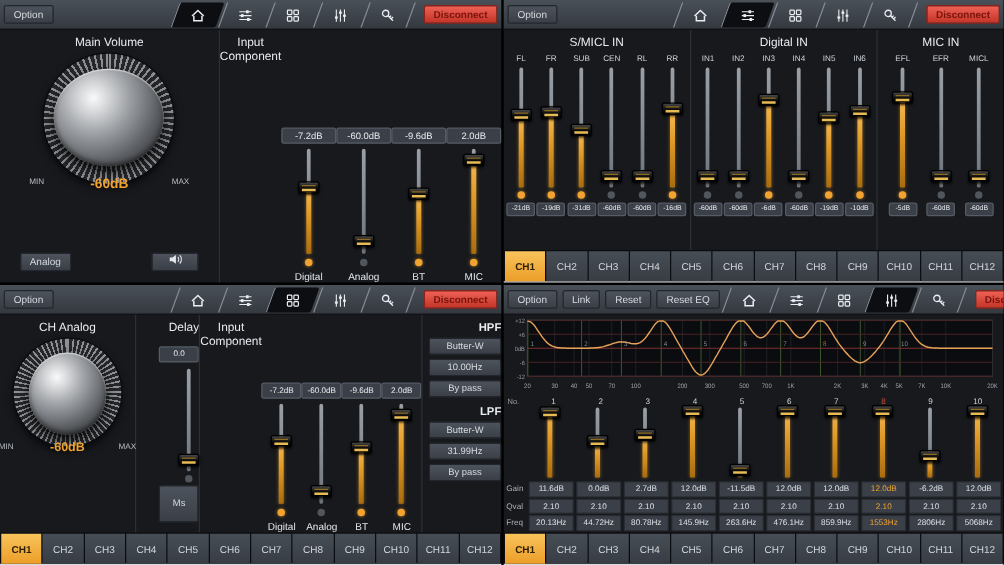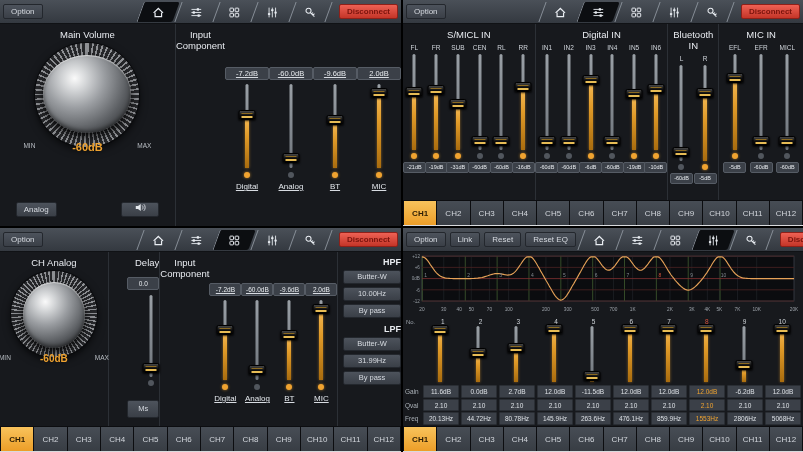--- a/index.html
+++ b/index.html
@@ -54,21 +54,21 @@
   
   .ic-strip{display:flex;flex-direction:column;align-items:center;gap:4px;}
   .iclabel{font-size:8px;color:#e3e7ec;}
   .in-strip{display:flex;flex-direction:column;align-items:center;gap:3px;width:21px;}
   .inlabel{font-size:6.5px;color:#cfd4da;}
 
   
   .body{flex:1;display:flex;min-height:0;}
   .mv-col{width:186px;display:flex;flex-direction:column;align-items:center;}
   .ic-col{flex:1;display:flex;flex-direction:row;border-left:1px solid #2c3036;}
-  .ic-strips{flex:1;display:flex;justify-content:space-evenly;align-items:center;padding-top:8px;text-decoration:underline;}
+  .ic-strips{flex:1;display:flex;justify-content:space-evenly;align-items:flex-end;padding-top:8px;}
 
   .knobwrap{position:relative;margin-top:3px;}
   .knob-ring{border-radius:50%;background:#3a3a3a;
      background:repeating-conic-gradient(from 0deg,#8e9094 0deg 2deg,#26272a 2deg 5.5deg);
      box-shadow:0 0 0 1px #0a0b0d,0 3px 8px rgba(0,0,0,.7);}
   .knob-cap{position:absolute;inset:14%;border-radius:50%;
      background:radial-gradient(circle at 36% 30%,#fafafa,#d2d4d6 16%,#9a9da1 38%,#5c5f63 66%,#343639 88%,#26282b);
      box-shadow:0 4px 9px rgba(0,0,0,.85),inset 0 1px 1px rgba(255,255,255,.6),inset 0 -2px 4px rgba(0,0,0,.5);}
   .kmin,.kmax{position:absolute;bottom:0;font-size:6.5px;color:#b9bec4;}
   .kmin{left:-6px;} .kmax{right:-6px;}
@@ -81,21 +81,21 @@
   .group{display:flex;flex-direction:column;}
   .group + .group{border-left:1px solid #2c3036;}
   .gstrips{flex:1;display:flex;justify-content:space-evenly;padding-top:4px;}
 
   
   .delay-col,.filters{display:flex;flex-direction:column;align-items:flex-end;border-left:1px solid #2c3036;}
   .delay-col{width:58px;}
   .filters{width:72px;gap:3px;padding-top:2px;}
   .ftitle{font-size:9px;font-weight:bold;color:#e8ebf0;margin-top:3px;}
   .fbtn{width:58px;height:14px;line-height:12px;font-size:7.5px;padding:0;}
-  .msbtn{width:32px;height:18px;line-height:12px;font-size:7.5px;padding:0;margin-top:3px;margin-bottom:8px;}
+  .msbtn{width:32px;height:30px;line-height:12px;font-size:7.5px;padding:0;margin-top:3px;margin-bottom:8px;}
 
   
   .chtabs,.presetrow{flex:0 0 24px;display:flex;gap:1px;background:#0c0d10;padding:1px 1px 0;
      border-bottom:1px solid #d8dadd;}
   .chtab,.presettab{flex:1;display:flex;align-items:center;justify-content:center;
      background:linear-gradient(#474d55,#383d44);color:#d2d6dc;font-size:8px;cursor:pointer;}
   .presettab{font-size:8.5px;}
   .chtab.active{background:linear-gradient(#f8c35c,#ec9e28);color:#2b1c04;font-weight:bold;}
 
   
@@ -428,44 +428,20 @@
             </div>
             <div class="in-strip">
               <div class="inlabel">IN6</div>
               <div class="vslider" style="height: 96px;">
                 <div class="vtrack"></div>
                 <div class="vfill" style="height: 61px;"></div>
                 <div class="vhandle" style="bottom: 56px;"></div>
               </div>
               <div class="led"></div>
               <div class="valbox inval">-10dB</div>
-            </div>
-          </div>
-        </div>
-        <div class="group" style="flex: 1 1 50px;">
-          <div class="sec-title">Bluetooth IN</div>
-          <div class="gstrips">
-            <div class="in-strip">
-              <div class="inlabel">L</div>
-              <div class="vslider" style="height: 96px;">
-                <div class="vtrack"></div>
-                <div class="vhandle" style="bottom: 4px;"></div>
-              </div>
-              <div class="led off"></div>
-              <div class="valbox inval">-60dB</div>
-            </div>
-            <div class="in-strip">
-              <div class="inlabel">R</div>
-              <div class="vslider" style="height: 96px;">
-                <div class="vtrack"></div>
-                <div class="vfill" style="height: 69px;"></div>
-                <div class="vhandle" style="bottom: 63px;"></div>
-              </div>
-              <div class="led"></div>
-              <div class="valbox inval">-5dB</div>
             </div>
           </div>
         </div>
         <div class="group" style="flex: 1 1 84px;">
           <div class="sec-title">MIC IN</div>
           <div class="gstrips">
             <div class="in-strip">
               <div class="inlabel">EFL</div>
               <div class="vslider" style="height: 96px;">
                 <div class="vtrack"></div>

